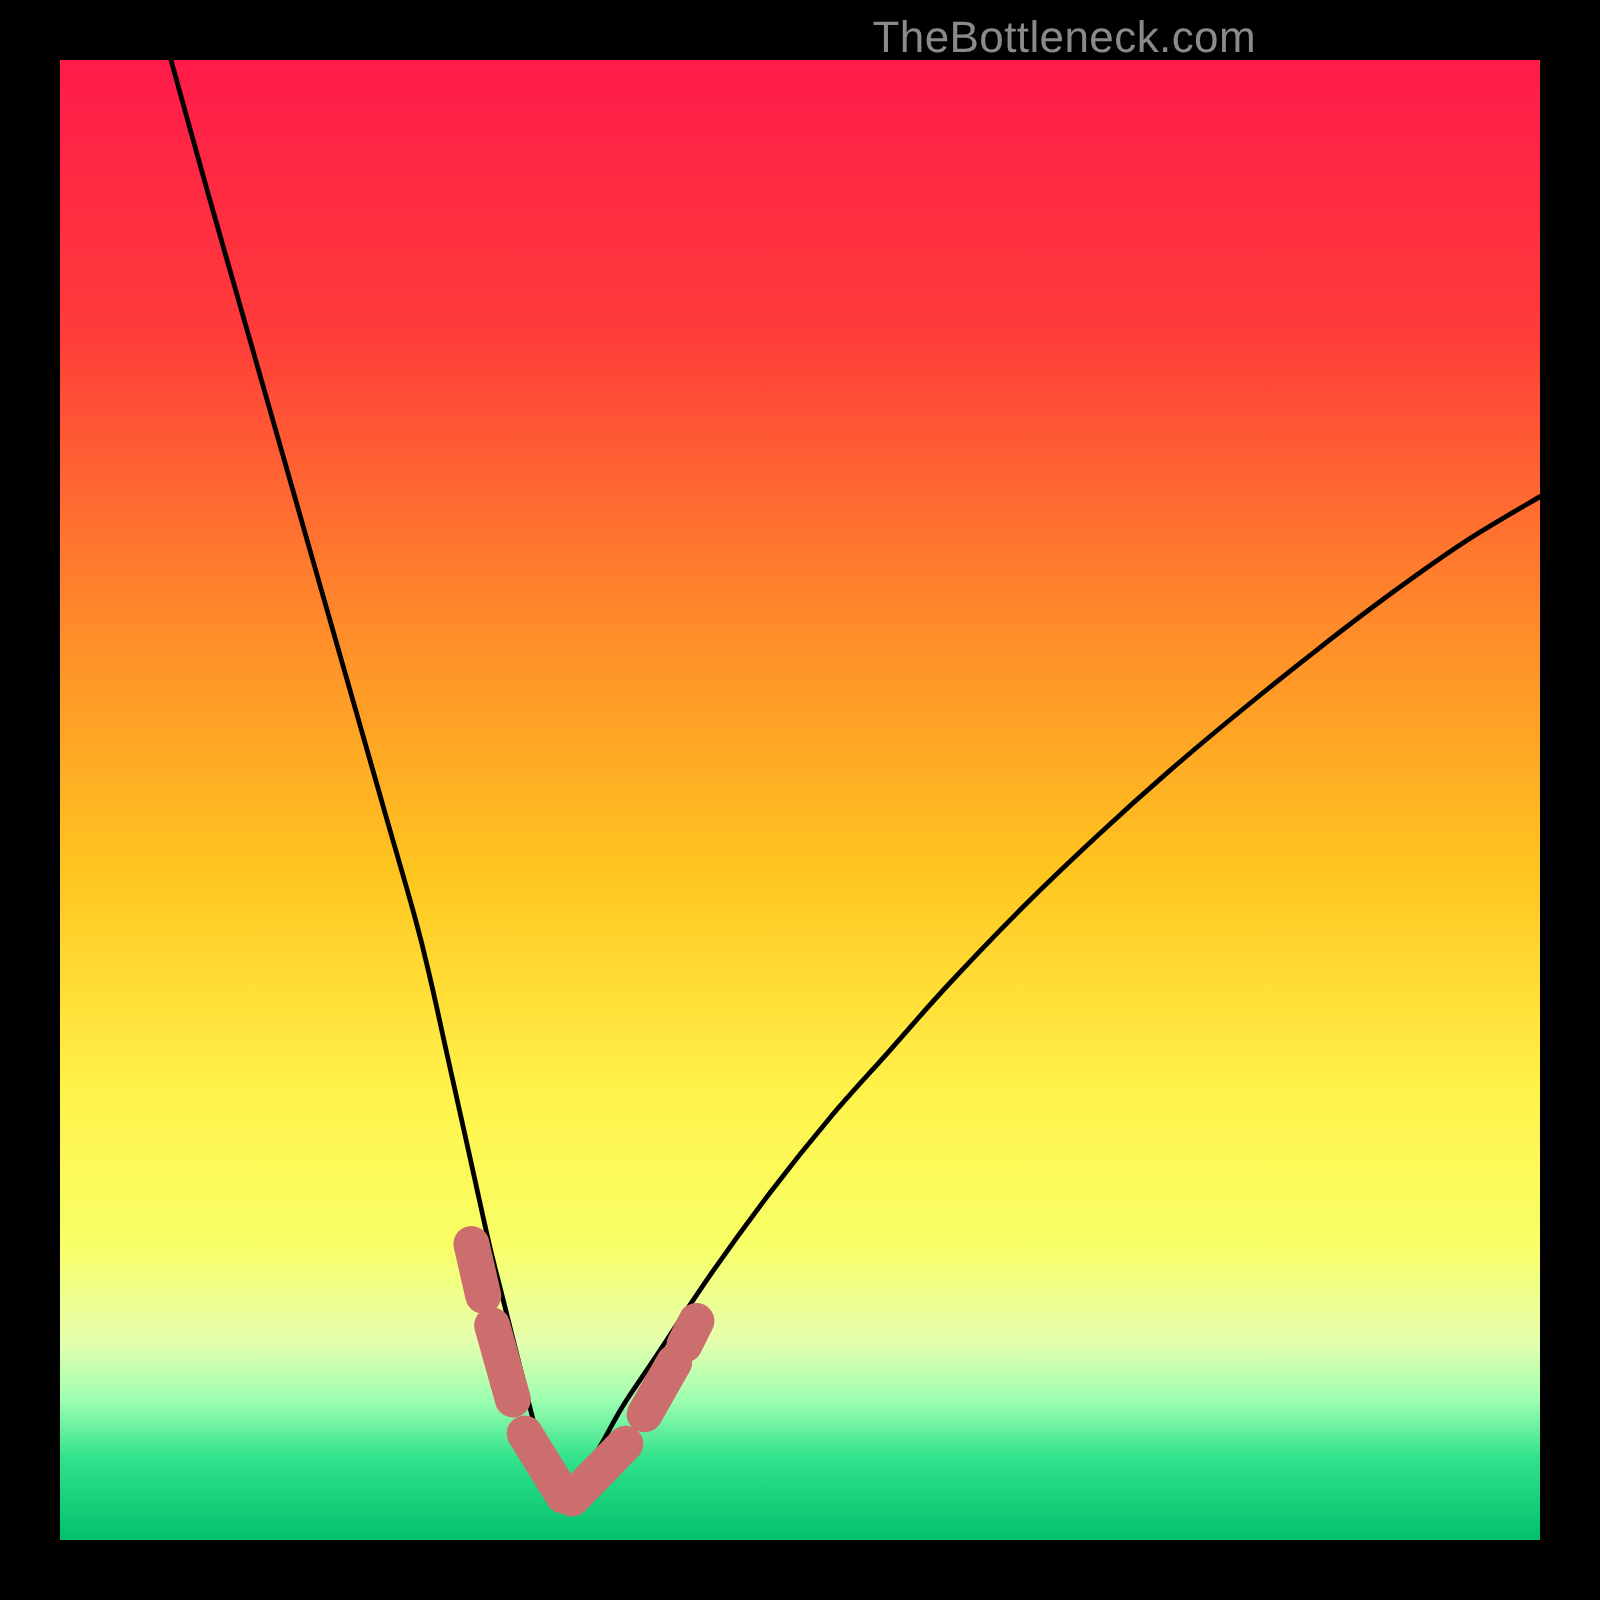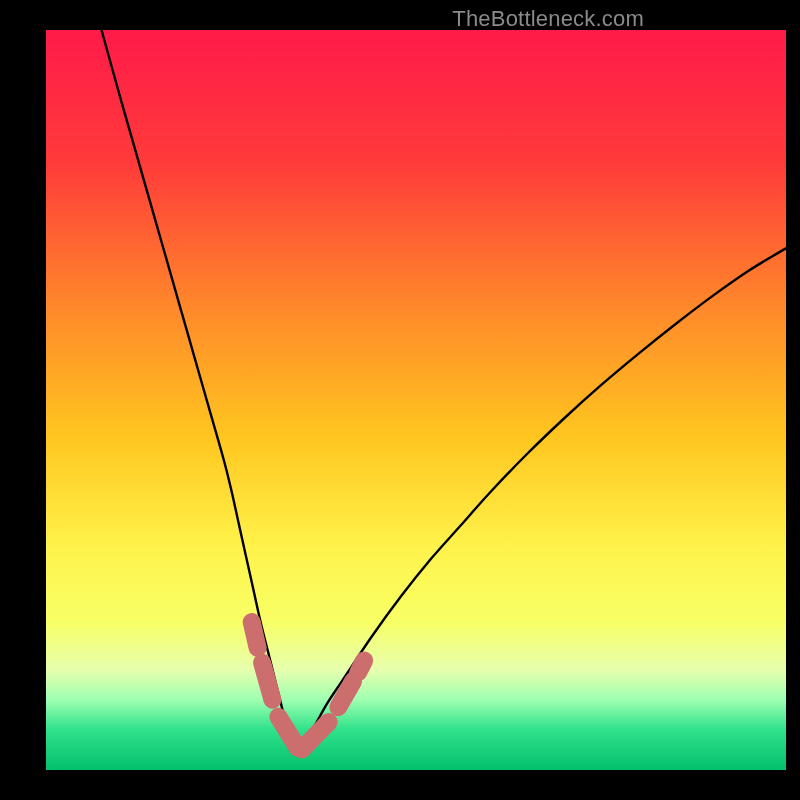--- a/index.html
+++ b/index.html
@@ -5,21 +5,21 @@
   html, body {
     margin: 0;
     padding: 0;
     width: 800px;
     height: 800px;
     background: #000;
     overflow: hidden;
   }
   .frame {
     position: absolute;
-    left: 16px;
+    left: 0;
     top: 0;
     width: 642px;
     height: 800px;
     background: #000;
     text-decoration: underline;
   }
   .plot {
     position: absolute;
     left: 30px;
     top: 30px;

